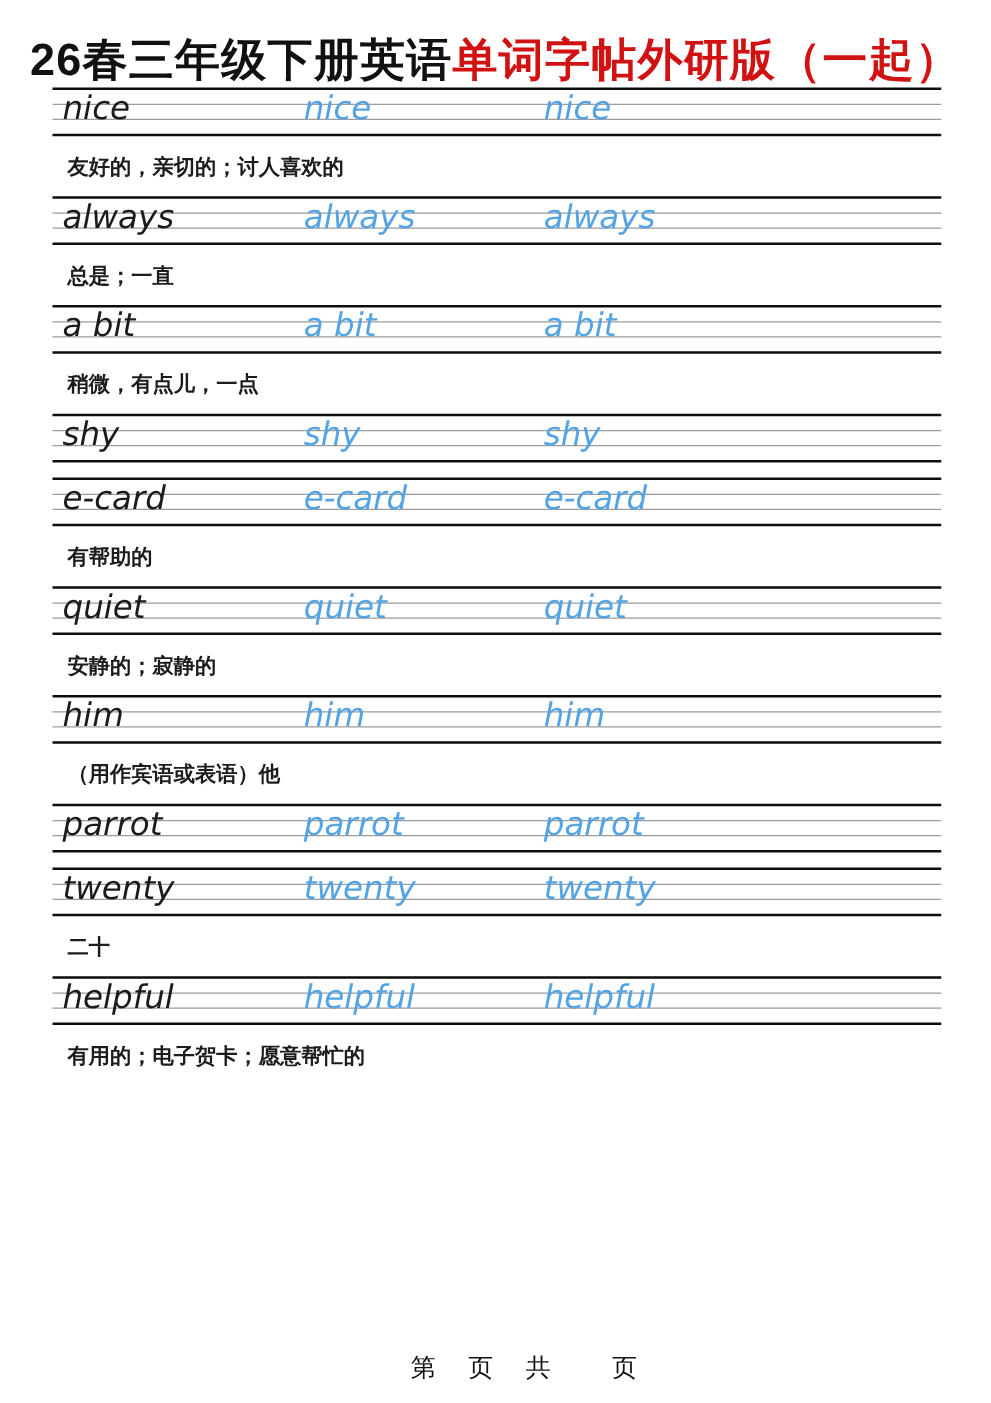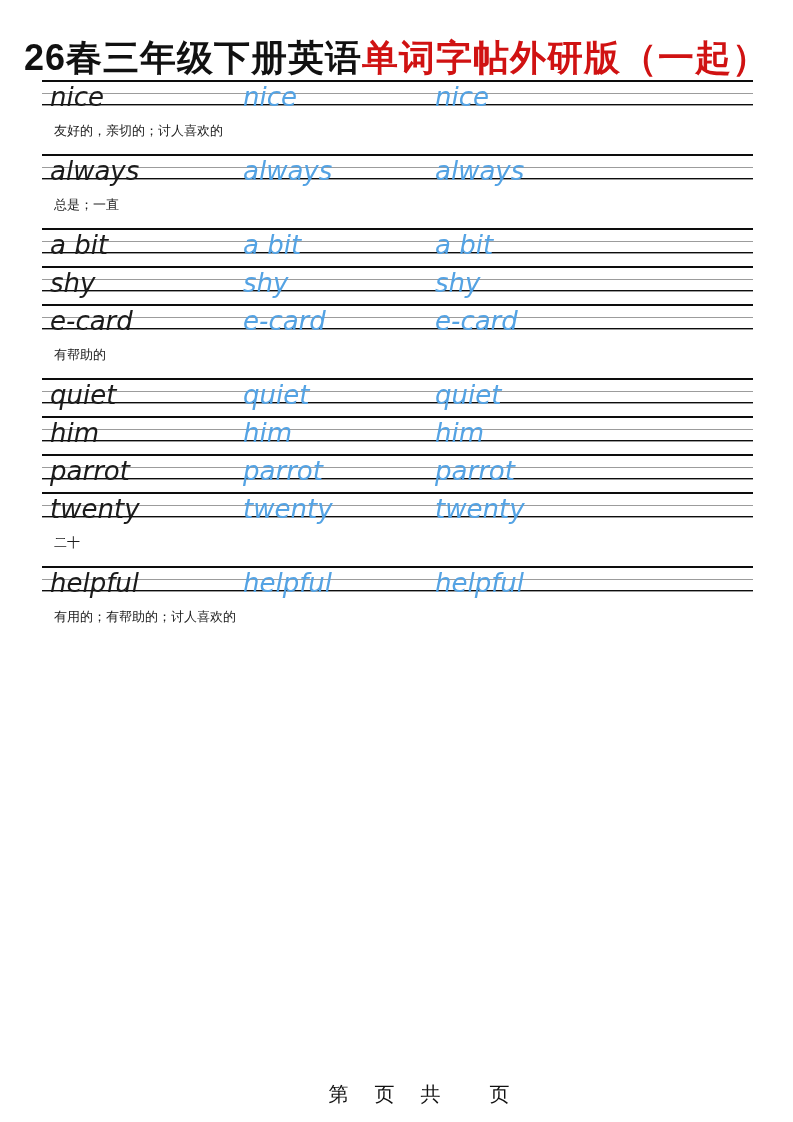--- a/index.html
+++ b/index.html
@@ -9,21 +9,21 @@
   .page {
     position: relative;
     width: 793px;
     height: 1122px;
     margin: 0 auto;
     background: #ffffff;
     overflow: hidden;
   }
 
   .title {
-    margin-top: 36px;
+    margin-top: 26px;
     text-align: center;
     font-family: "Liberation Sans", sans-serif;
     font-weight: bold;
     font-size: 36px;
     line-height: 44px;
     letter-spacing: 1px;
     color: #111111;
     white-space: nowrap;
   }
   .title .red { color: var(--accent-red, #d01212); }
@@ -37,21 +37,21 @@
 
   .word-list {
     margin-left: 42px;
     width: 711px;
   }
 
   .entry { margin-bottom: 12px; }
 
   .guide {
     position: relative;
-    height: 26px;
+    height: 39px;
     border-top: 2px solid #0d0d0d;
     border-bottom: 2px solid #0d0d0d;
   }
   .gline {
     position: absolute;
     left: 0; right: 0;
     height: 1px;
     background: #9c9c9c;
   }
   .gline.g1 { top: 11px; }
@@ -66,23 +66,24 @@
     line-height: 30px;
     white-space: nowrap;
   }
   .word.main { left: 8px;  color: #1b1b1b; }
   .word.t1   { left: 201px; color: var(--trace-blue, #54a3e4); }
   .word.t2   { left: 393px; color: var(--trace-blue, #54a3e4); }
 
   .definition {
     padding: 14px 0 0 12px;
     font-family: "DejaVu Serif", "Liberation Serif", serif;
-    font-size: 13px;
+    font-size: 17px;
     line-height: 22px;
     color: #1c1c1c;
+    font-weight: bold;
   }
 
   .footer {
     position: absolute;
     left: 0; right: 0;
     bottom: 14px;
     text-align: center;
     font-size: 20px;
     letter-spacing: 3px;
     color: #111111;
@@ -124,20 +125,21 @@
   </div>
 
   <div class="entry">
     <div class="guide">
       <div class="gline g1"></div>
       <div class="gline g2"></div>
       <span class="word main">a bit</span>
       <span class="word t1">a bit</span>
       <span class="word t2">a bit</span>
     </div>
+    <div class="definition">稍微，有点儿，一点</div>
   </div>
 
   <div class="entry">
     <div class="guide">
       <div class="gline g1"></div>
       <div class="gline g2"></div>
       <span class="word main">shy</span>
       <span class="word t1">shy</span>
       <span class="word t2">shy</span>
     </div>
@@ -155,30 +157,32 @@
   </div>
 
   <div class="entry">
     <div class="guide">
       <div class="gline g1"></div>
       <div class="gline g2"></div>
       <span class="word main">quiet</span>
       <span class="word t1">quiet</span>
       <span class="word t2">quiet</span>
     </div>
+    <div class="definition">安静的；寂静的</div>
   </div>
 
   <div class="entry">
     <div class="guide">
       <div class="gline g1"></div>
       <div class="gline g2"></div>
       <span class="word main">him</span>
       <span class="word t1">him</span>
       <span class="word t2">him</span>
     </div>
+    <div class="definition">（用作宾语或表语）他</div>
   </div>
 
   <div class="entry">
     <div class="guide">
       <div class="gline g1"></div>
       <div class="gline g2"></div>
       <span class="word main">parrot</span>
       <span class="word t1">parrot</span>
       <span class="word t2">parrot</span>
     </div>
@@ -196,19 +200,19 @@
   </div>
 
   <div class="entry">
     <div class="guide">
       <div class="gline g1"></div>
       <div class="gline g2"></div>
       <span class="word main">helpful</span>
       <span class="word t1">helpful</span>
       <span class="word t2">helpful</span>
     </div>
-    <div class="definition">有用的；有帮助的；讨人喜欢的</div>
+    <div class="definition">有用的；电子贺卡；愿意帮忙的</div>
   </div>
 </div>
 
   <div class="footer">第　页　共　　页</div>
 
 </div>
 
 </body></html>

